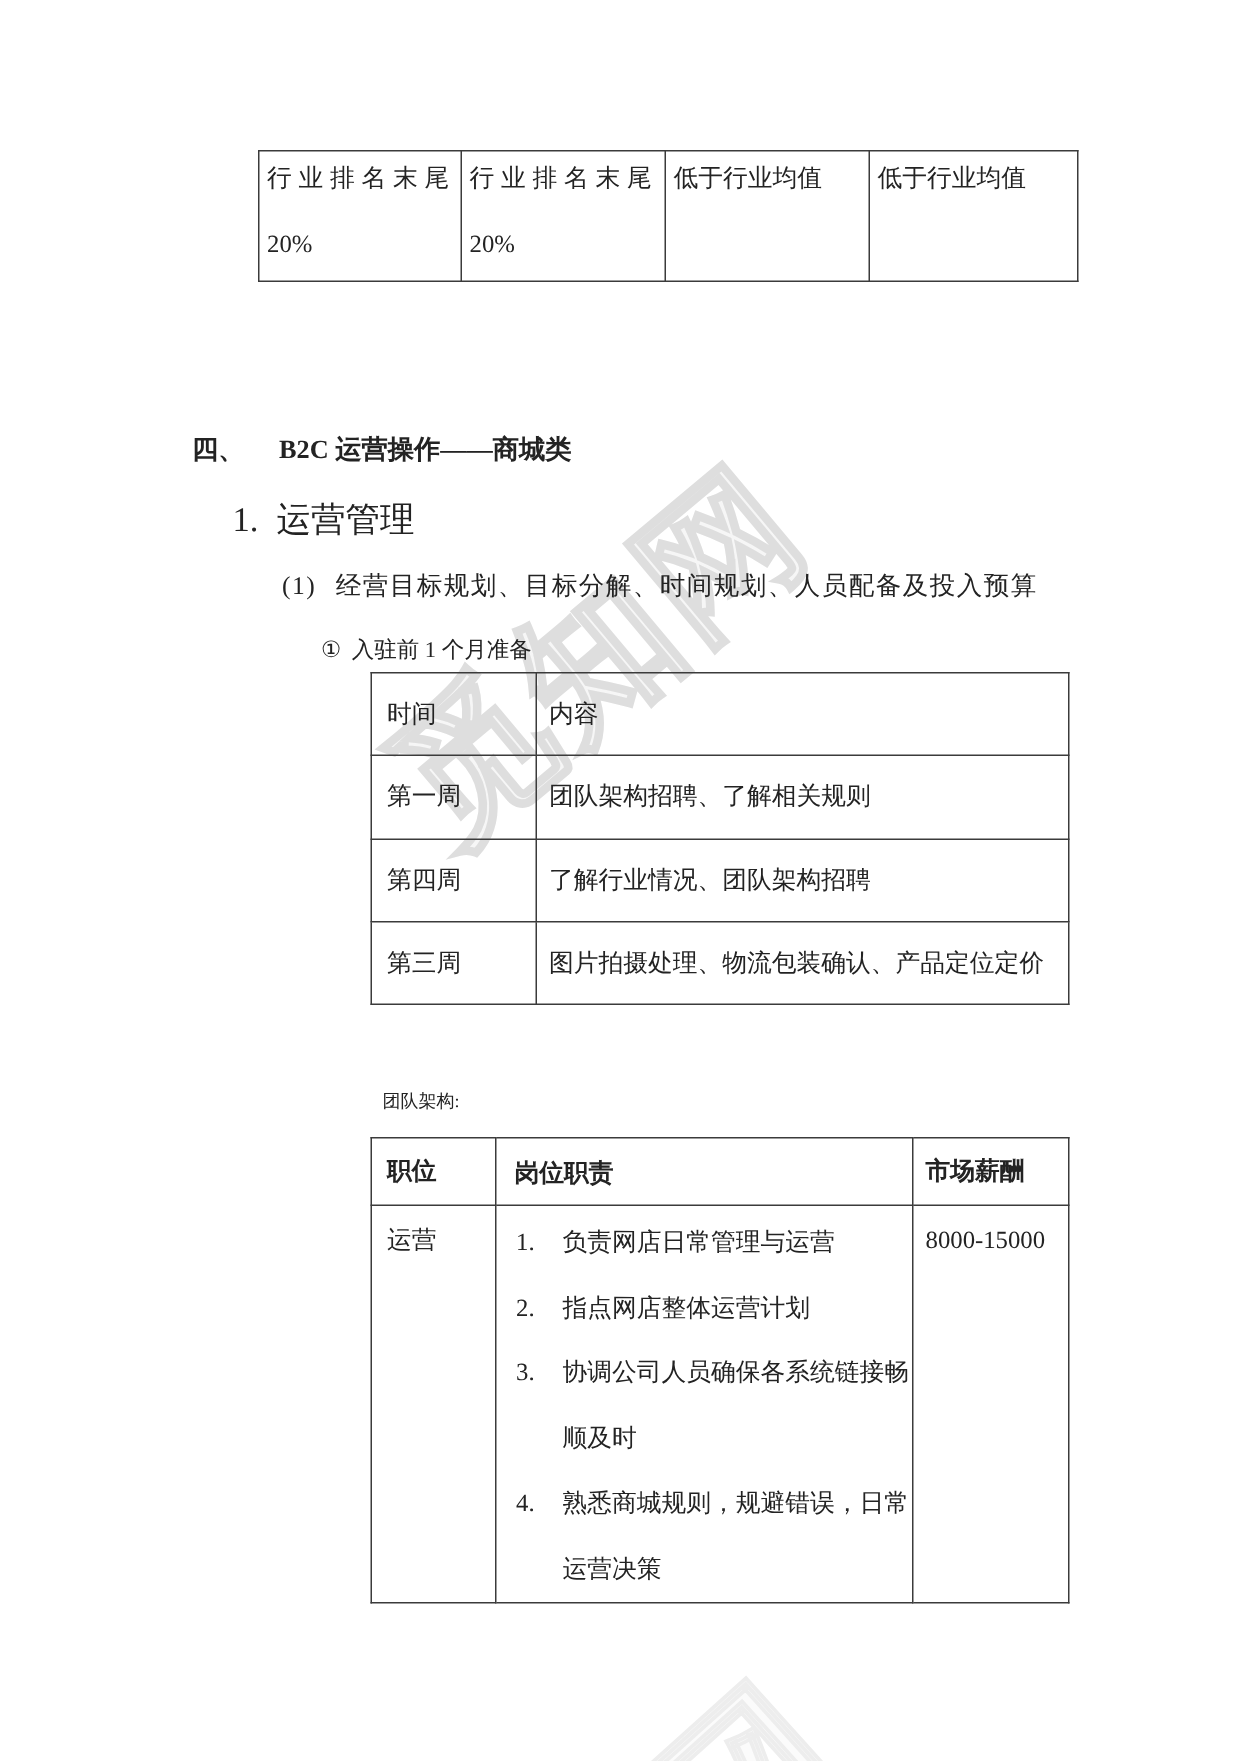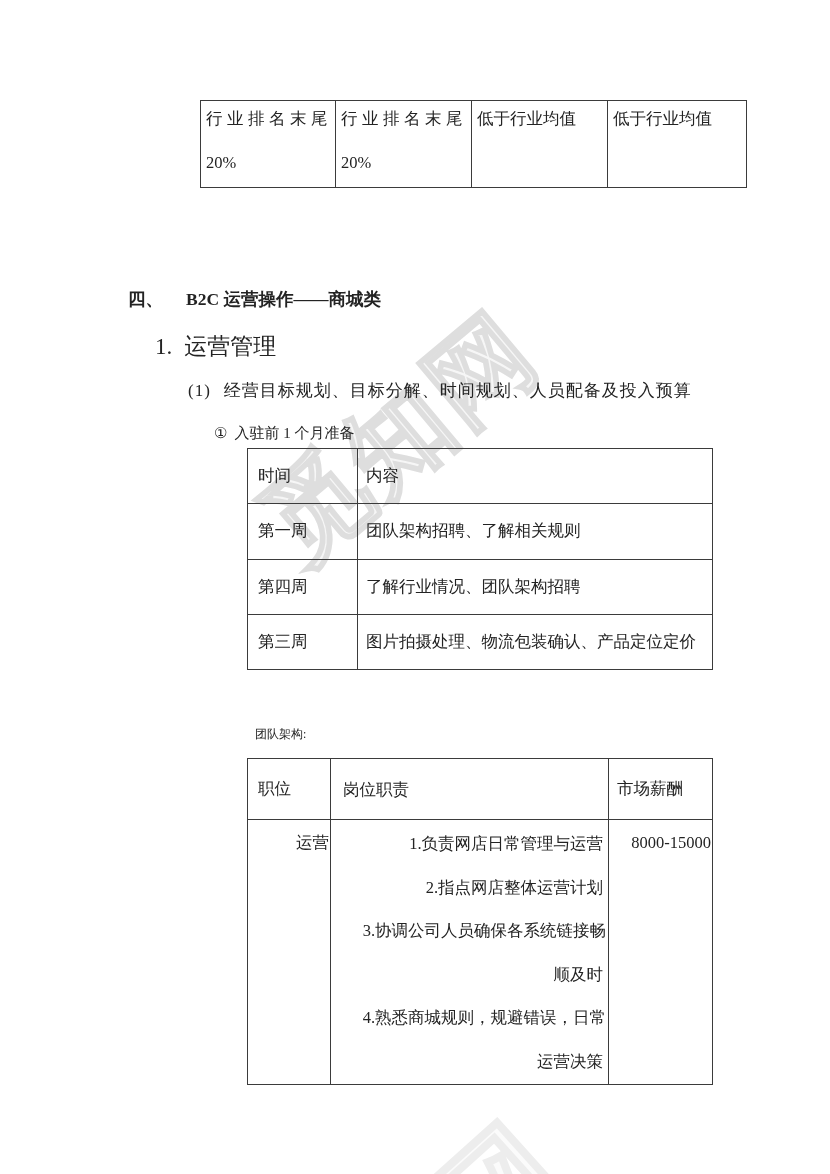--- a/index.html
+++ b/index.html
@@ -50,37 +50,37 @@
     table-layout: fixed;
     z-index: 2;
   }
   table.t td {
     border: 1.5px solid #3b3b3b;
     font-size: 16.5px;
     overflow: hidden;
   }
 
   
-  .rating { left: 172px; top: 100px; width: 546px; height: 88px; margin-left: 28px; }
+  .rating { left: 172px; top: 100px; width: 546px; height: 88px; }
   .rating td { vertical-align: top; padding: 0 3px 0 5px; }
   .rating .l1 { margin-top: 9px;  line-height: 18px; }
   .rating .l2 { margin-top: 26px; line-height: 18px; }
   .ls { letter-spacing: 4.5px; }
 
   
   .schedule { left: 247px; top: 448px; width: 465px; height: 222px; }
   .schedule tr { height: 44.5px; }
   .schedule td { vertical-align: middle; white-space: nowrap; }
   .schedule td.c1 { padding-left: 10px; }
   .schedule td.c2 { padding-left: 8px; }
 
   
   .team { left: 247px; top: 758px; width: 465px; }
-  .team tr.head { height: 61px; }
-  .team tr.body { height: 264px; text-align: right; }
+  .team tr.head { height: 45px; font-weight: bold; }
+  .team tr.body { height: 264px; }
   .team tr.head td { vertical-align: middle; }
   .team tr.body td { vertical-align: top; }
   .team td.c1 { padding-left: 10px; }
   .team td.c3 { padding-left: 8px; }
   .team .pos-cell  { padding-top: 13px; line-height: 20px; }
   .team .sal-cell  { padding-top: 13px; line-height: 20px; }
   .duties { line-height: 43.5px; padding: 1px 4px 0 12px; white-space: nowrap; }
   .duty-num { display: inline-block; width: 31px; }
   .cont { padding-left: 31px; }
 

